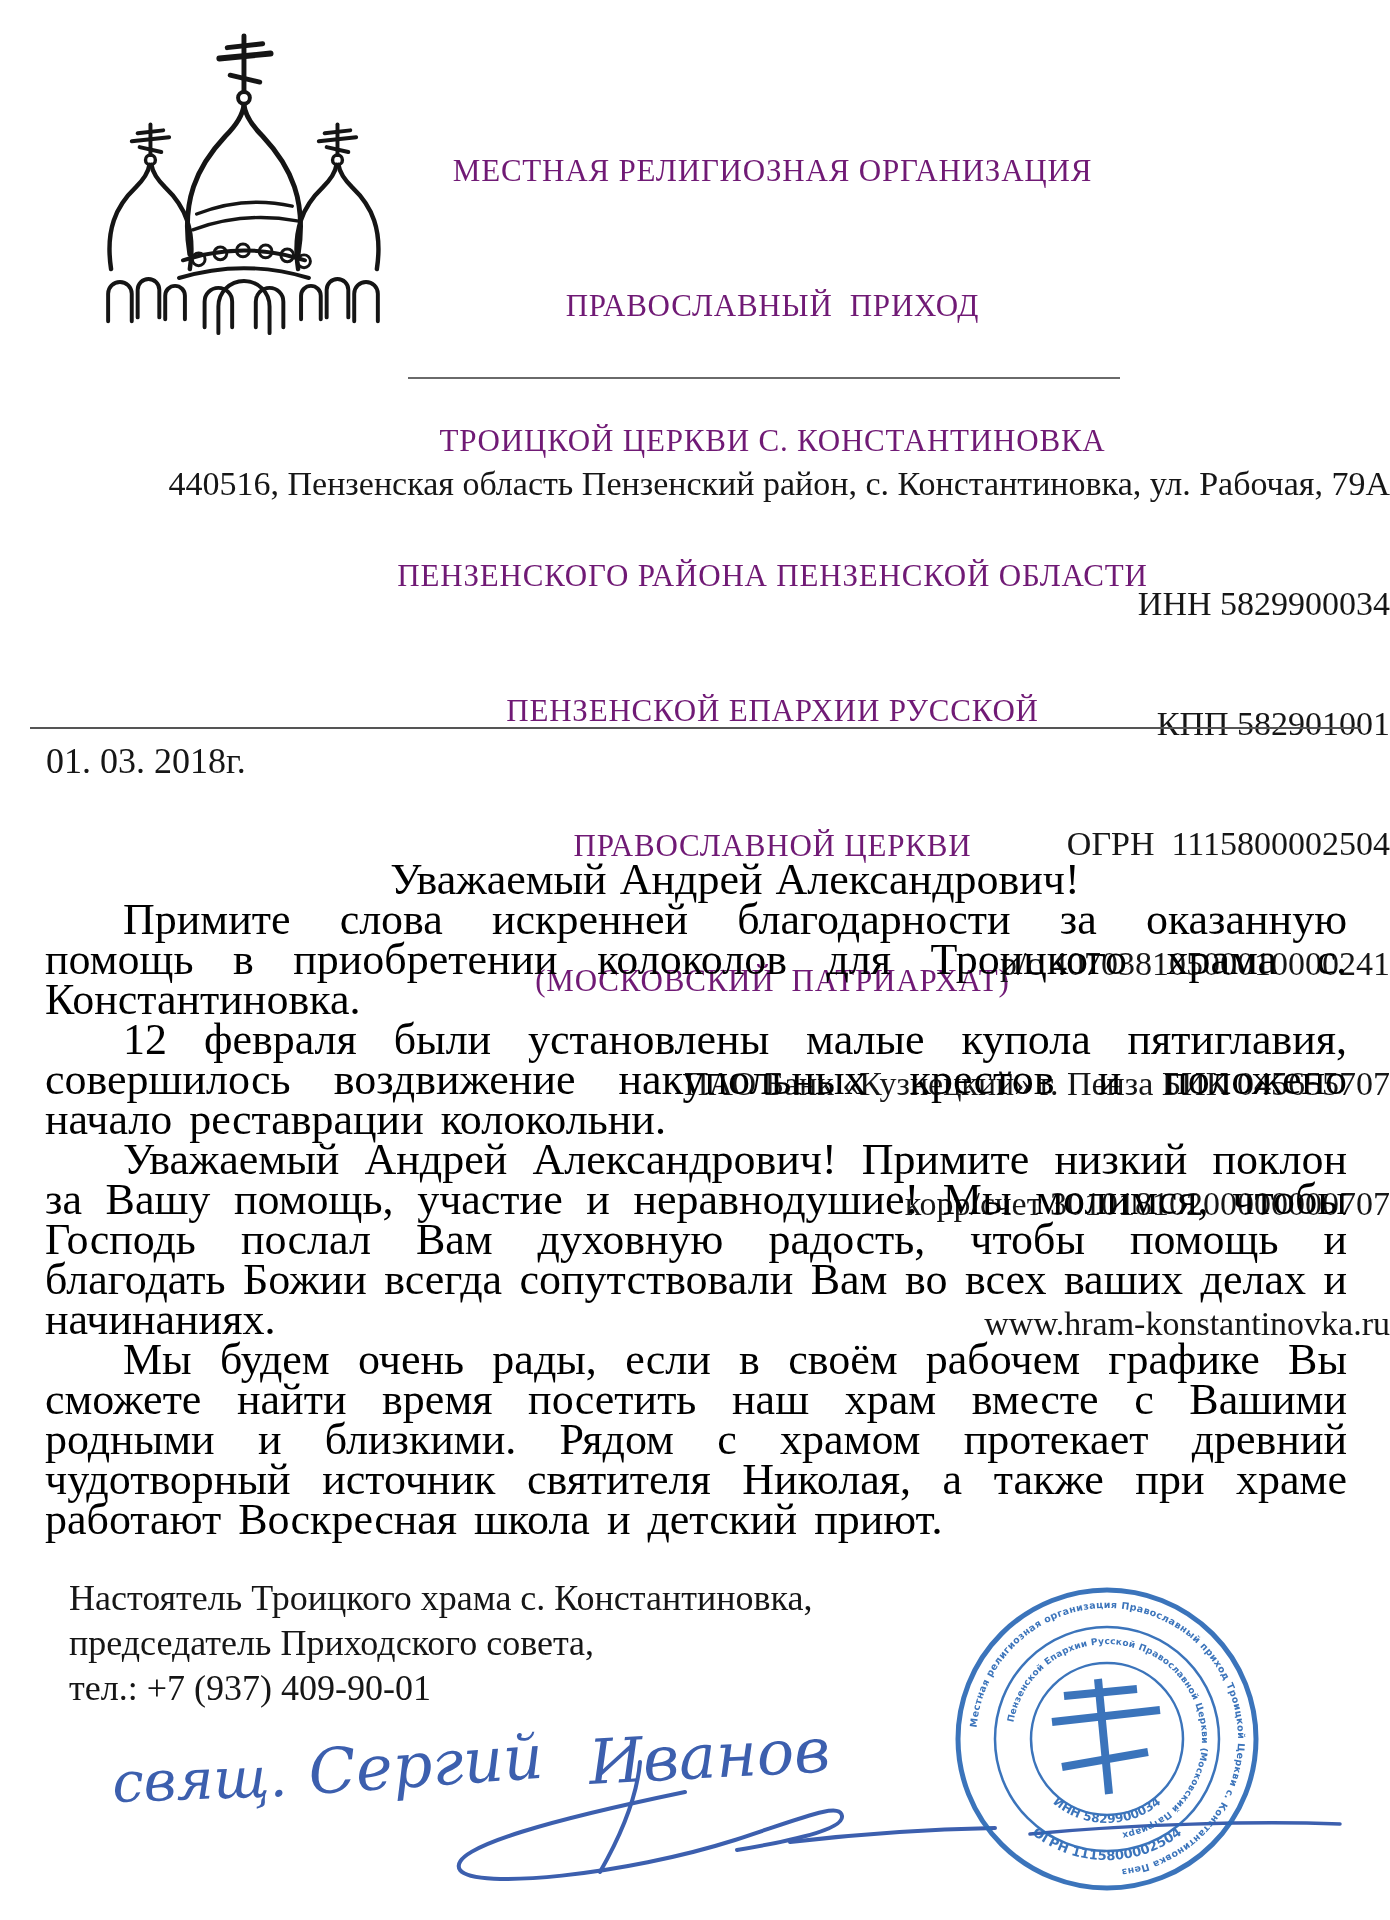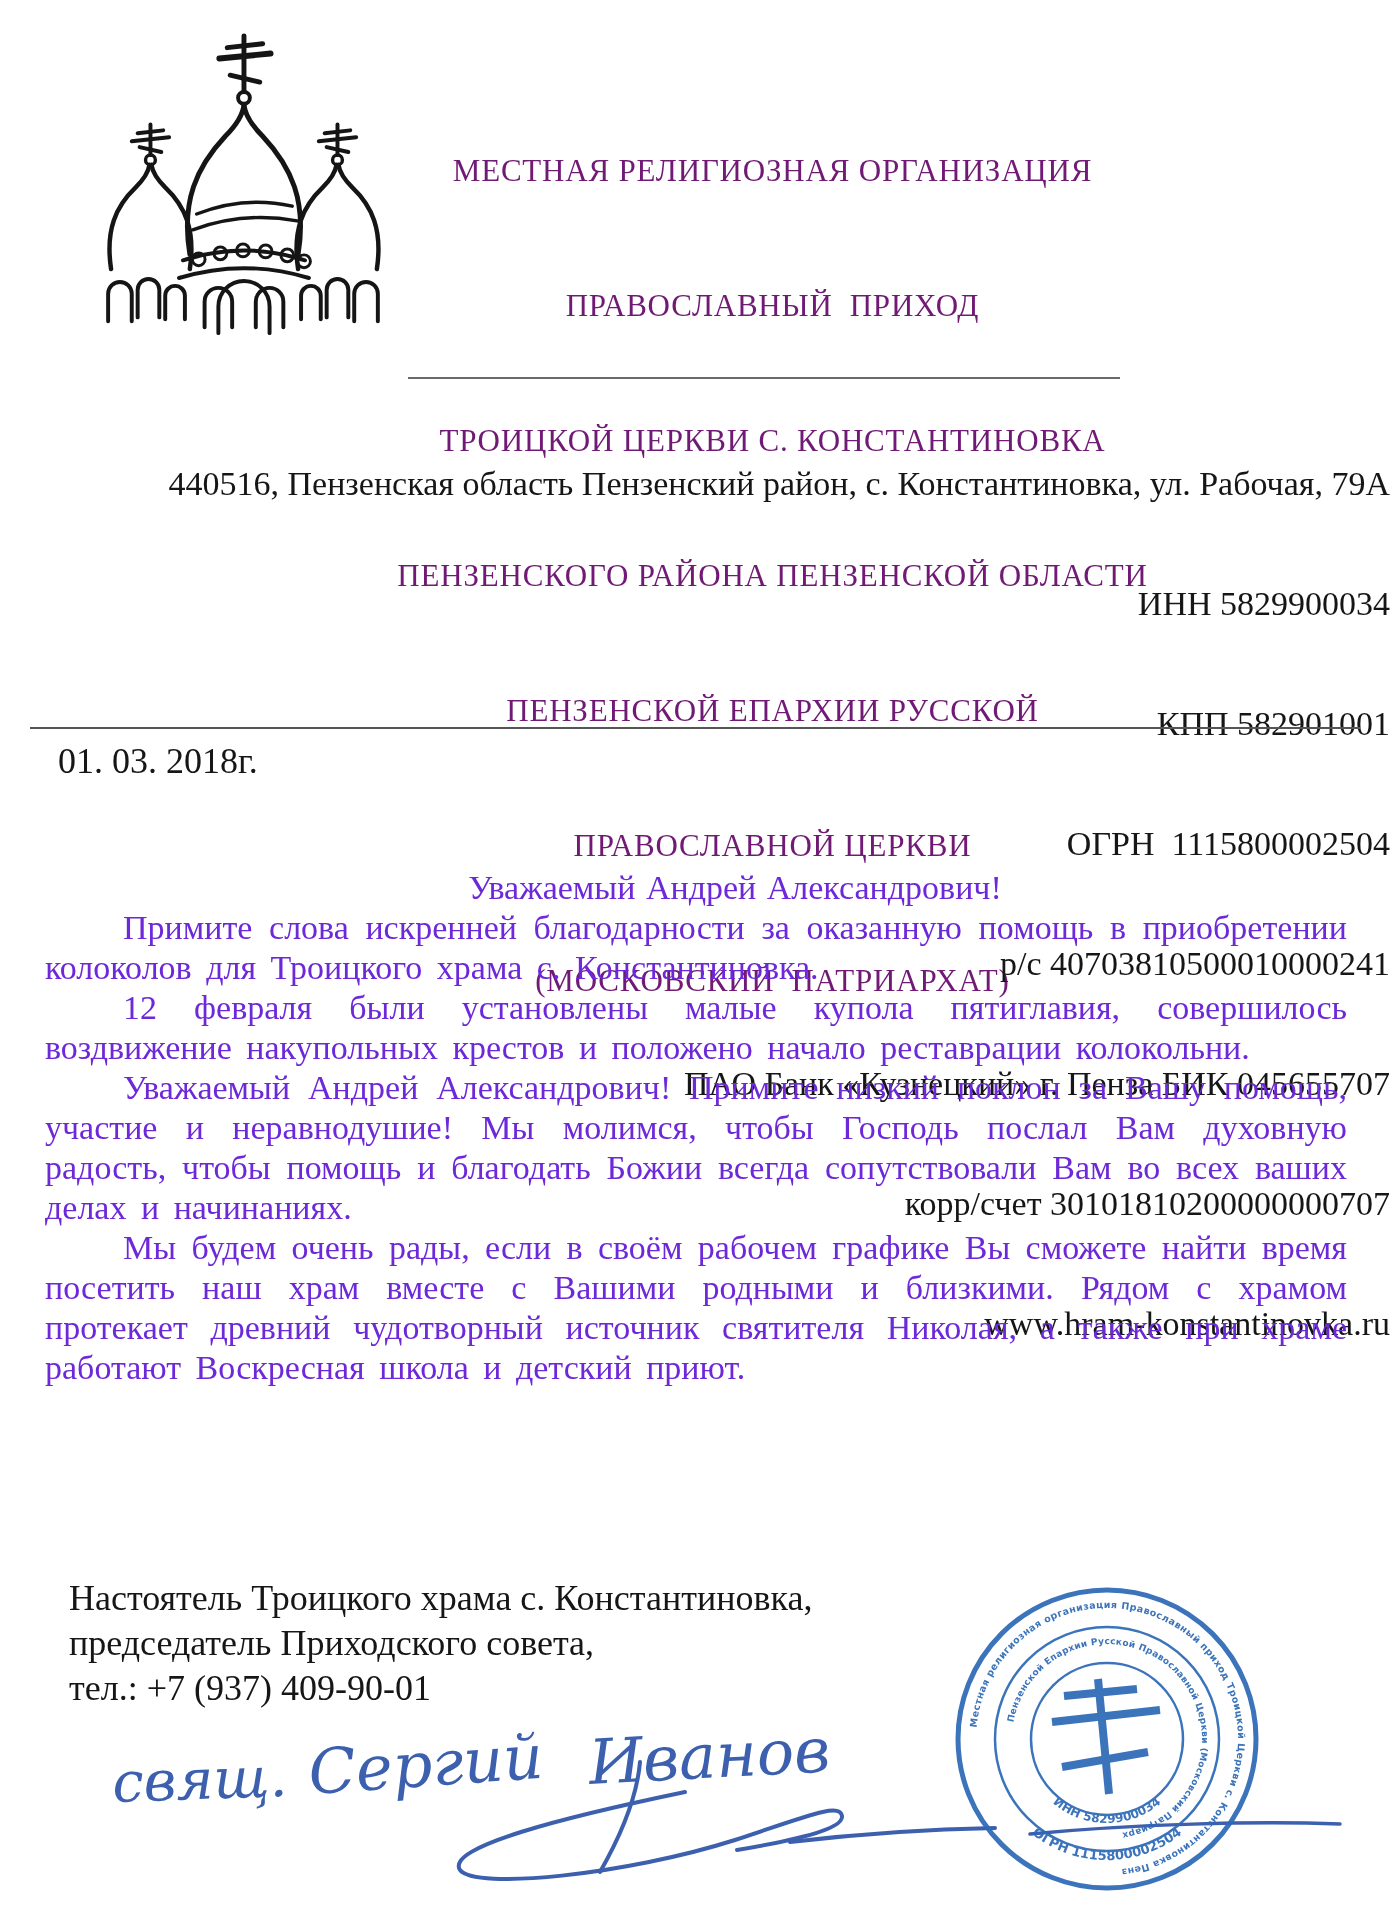--- a/index.html
+++ b/index.html
@@ -13,24 +13,24 @@
     position:absolute;left:385px;top:58px;width:775px;text-align:center;
     font-size:31px;line-height:45px;color:#701a75;letter-spacing:.8px;white-space:pre;
   }
   .org-underline{position:absolute;left:408px;top:377px;width:712px;height:2px;background:#6a6a6a;}
   .details-block{
     position:absolute;left:0;top:384px;width:1390px;text-align:right;
     font-size:34px;line-height:40px;color:#161616;white-space:pre;
   }
   .rule-full{position:absolute;left:30px;top:727px;width:1330px;height:2px;background:#555;}
   
-  .date-line{position:absolute;left:58px;top:740px;font-size:36px;color:#161616;}
+  .date-line{position:absolute;left:46px;top:740px;font-size:36px;color:#161616;}
   .letter-body{
     position:absolute;left:45px;top:860px;width:1302px;
-    font-size:34px;line-height:40px;text-align:justify;word-spacing:6px;color:#6d28d9;margin-top:8px;
+    font-size:44px;line-height:40px;text-align:justify;word-spacing:6px;color:#000000;
   }
   .letter-body .salutation{text-align:center;margin:0 0 0 0;word-spacing:2px;}
   .letter-body p{margin:0;text-indent:78px;}
   .letter-body .closing{text-align:left;text-indent:78px;}
   
   .sig-block{
     position:absolute;left:45px;top:1576px;font-size:36px;line-height:45px;color:#161616;margin-left:24px;
   }
   .handwriting{position:absolute;left:85px;top:1682px;width:1270px;height:235px;pointer-events:none;}
   .hand-text{font-family:"DejaVu Serif",serif;font-style:italic;}

